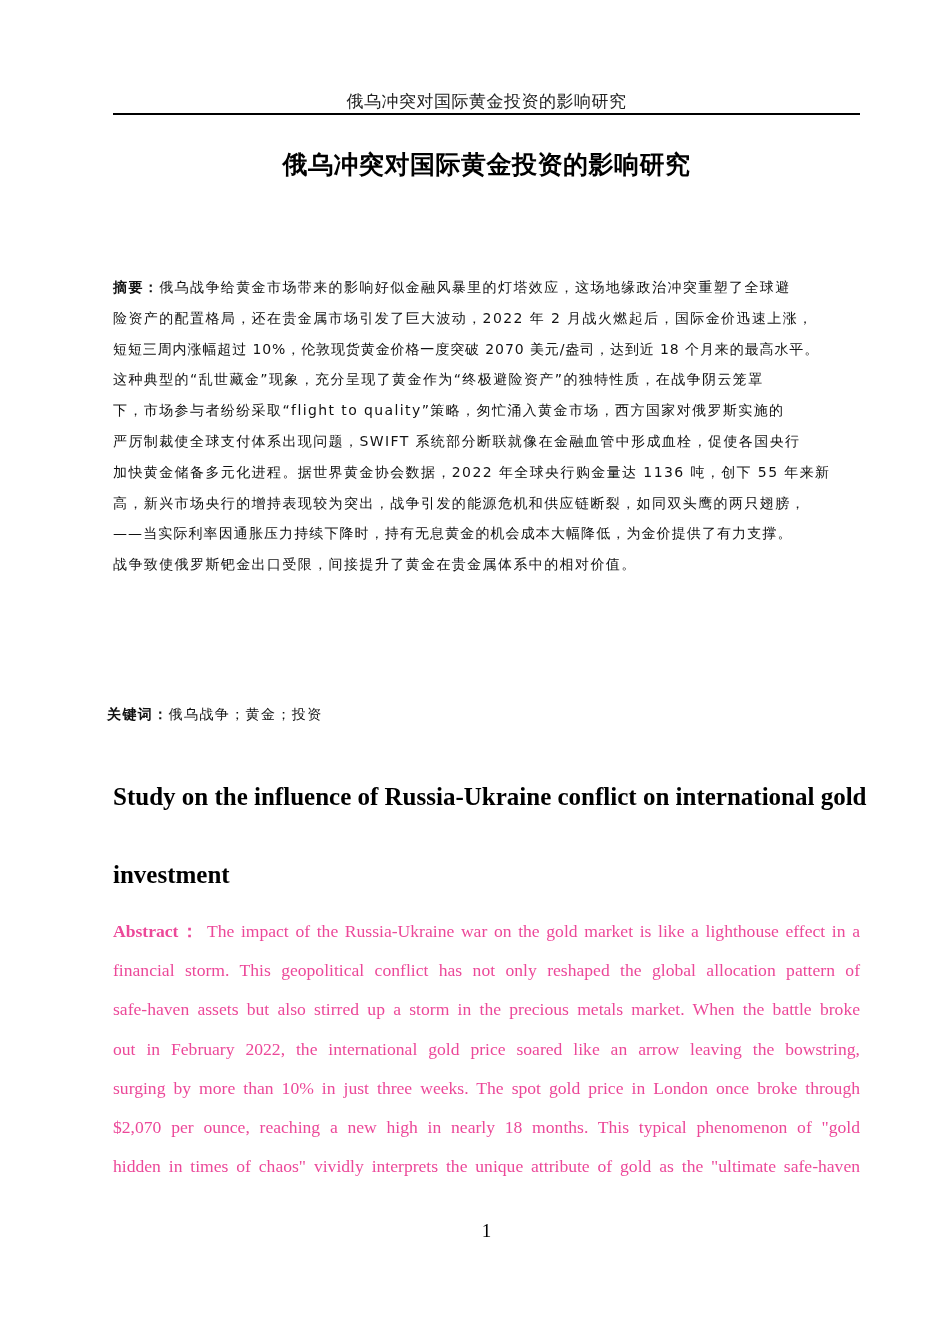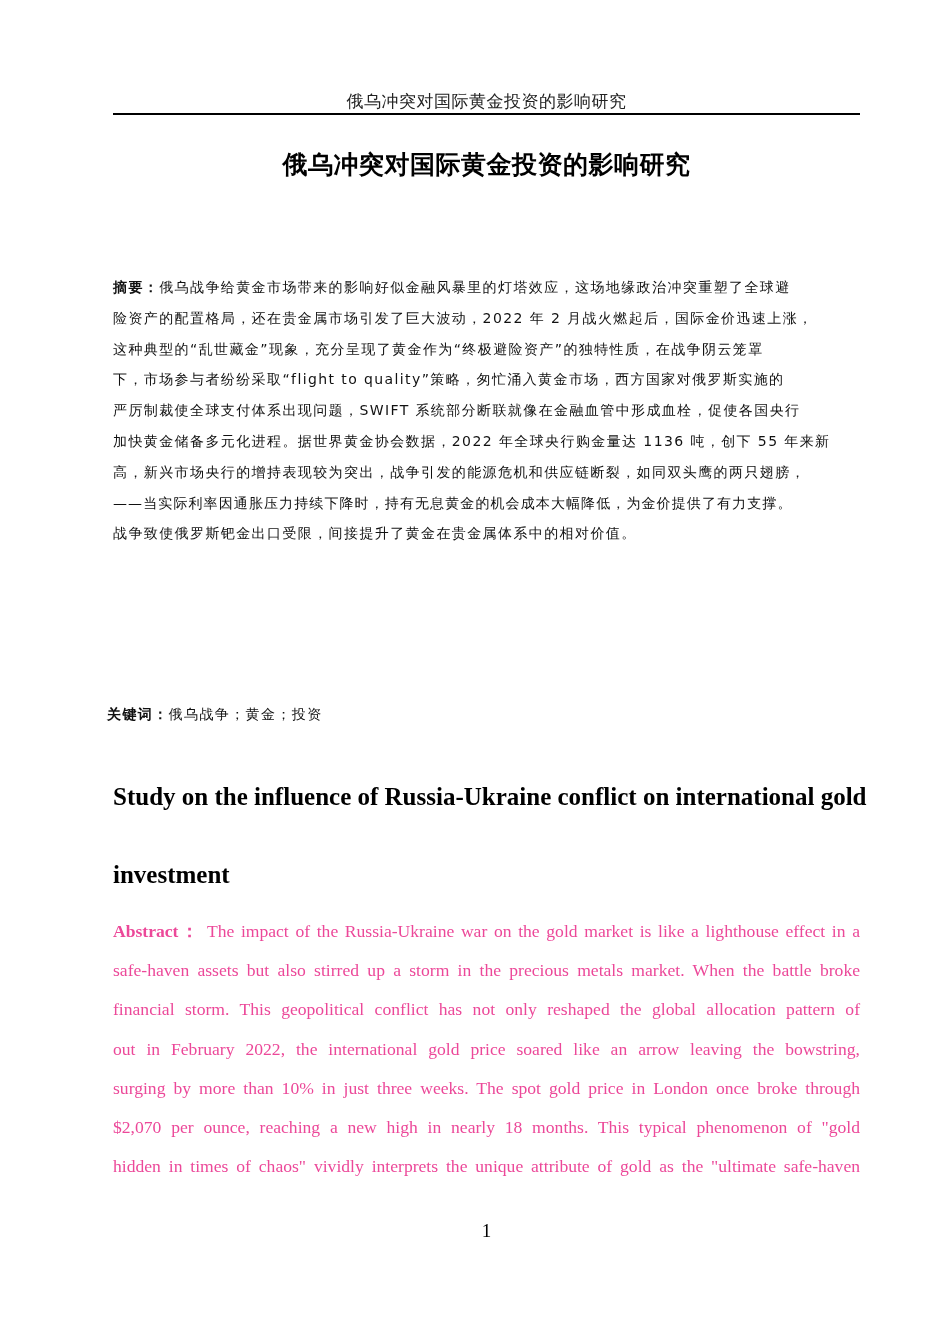--- a/index.html
+++ b/index.html
@@ -64,42 +64,43 @@
 <div class="page">
 
   <div class="running-header">俄乌冲突对国际黄金投资的影响研究</div>
   <div class="header-rule"></div>
 
   <h1 class="cn-title" style="margin:0">俄乌冲突对国际黄金投资的影响研究</h1>
 
   <div class="cn-abstract">
     <span class="cn-line"><span class="label">摘要：</span><span>俄乌战争给黄金市场带来的影响好似金融风暴里的灯塔效应，这场地缘政治冲突重塑了全球避</span></span>
     <span class="cn-line">险资产的配置格局，还在贵金属市场引发了巨大波动，2022 年 2 月战火燃起后，国际金价迅速上涨，</span>
+    <span class="cn-line" style="letter-spacing:0.9px">短短三周内涨幅超过 10%，伦敦现货黄金价格一度突破 2070 美元/盎司，达到近 18 个月来的最高水平。</span>
     <span class="cn-line">这种典型的“乱世藏金”现象，充分呈现了黄金作为“终极避险资产”的独特性质，在战争阴云笼罩</span>
     <span class="cn-line">下，市场参与者纷纷采取“flight to quality”策略，匆忙涌入黄金市场，西方国家对俄罗斯实施的</span>
     <span class="cn-line">严厉制裁使全球支付体系出现问题，SWIFT 系统部分断联就像在金融血管中形成血栓，促使各国央行</span>
     <span class="cn-line">加快黄金储备多元化进程。据世界黄金协会数据，2022 年全球央行购金量达 1136 吨，创下 55 年来新</span>
     <span class="cn-line">高，新兴市场央行的增持表现较为突出，战争引发的能源危机和供应链断裂，如同双头鹰的两只翅膀，</span>
     <span class="cn-line" style="letter-spacing:1.1px">——当实际利率因通胀压力持续下降时，持有无息黄金的机会成本大幅降低，为金价提供了有力支撑。</span>
     <span class="cn-line">战争致使俄罗斯钯金出口受限，间接提升了黄金在贵金属体系中的相对价值。</span>
   </div>
 
   <div class="cn-keywords">
     <span class="label">关键词：</span><span>俄乌战争；黄金；投资</span>
   </div>
 
   <h2 class="en-title" style="margin:0">
     <span class="line line-1">Study on the influence of Russia-Ukraine conflict on international gold</span>
     <span class="line">investment</span>
   </h2>
 
   <div class="en-abstract">
     <span class="line"><span class="label">Abstract：</span><span> The impact of the Russia-Ukraine war on the gold market is like a lighthouse effect in a</span></span>
+    <span class="line">financial storm. This geopolitical conflict has not only reshaped the global allocation pattern of</span>
     <span class="line">safe-haven assets but also stirred up a storm in the precious metals market. When the battle broke</span>
-    <span class="line">financial storm. This geopolitical conflict has not only reshaped the global allocation pattern of</span>
     <span class="line">out in February 2022, the international gold price soared like an arrow leaving the bowstring,</span>
     <span class="line">surging by more than 10% in just three weeks. The spot gold price in London once broke through</span>
     <span class="line">$2,070 per ounce, reaching a new high in nearly 18 months. This typical phenomenon of "gold</span>
     <span class="line last">hidden in times of chaos" vividly interprets the unique attribute of gold as the "ultimate safe-haven</span>
   </div>
 
   <div class="page-number">1</div>
 </div>
 
 </body></html>

